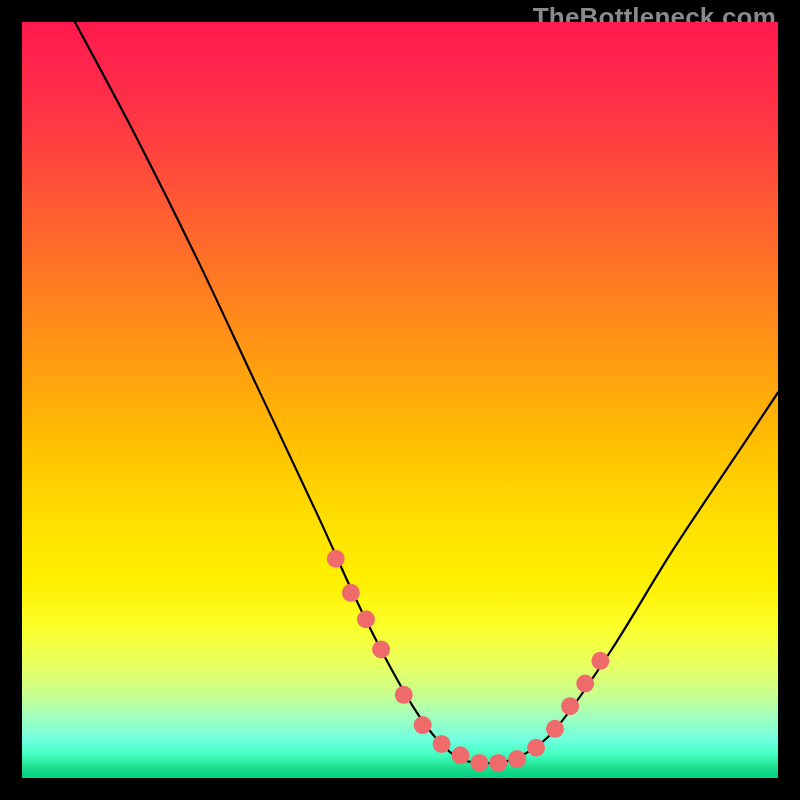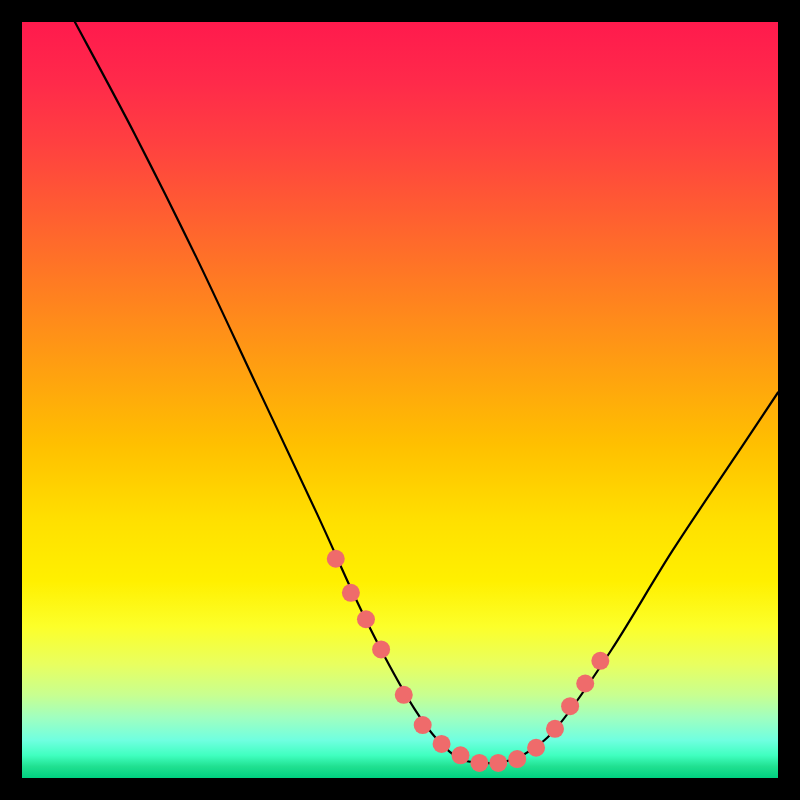--- a/index.html
+++ b/index.html
@@ -50,20 +50,21 @@
     left: 0; top: 0;
     width: 756px;
     height: 756px;
     display: block;
   }
 </style>
 </head>
 <body>
 
 <div class="frame">
+  <div class="watermark">TheBottleneck.com</div>
   <div class="plot">
     <svg class="overlay" viewBox="0 0 756 756" preserveAspectRatio="none">
       <path id="curve-path" fill="none" stroke="#000000" stroke-width="2.2" stroke-linecap="round" stroke-linejoin="round" d="M 52.92 0.00 C 63.00 18.90, 93.24 74.34, 113.40 113.40 C 133.56 152.46, 153.72 192.78, 173.88 234.36 C 194.04 275.94, 214.20 320.04, 234.36 362.88 C 254.52 405.72, 278.46 456.12, 294.84 491.40 C 311.22 526.68, 321.30 550.62, 332.64 574.56 C 343.98 598.50, 352.80 616.14, 362.88 635.04 C 372.96 653.94, 384.30 674.10, 393.12 687.96 C 401.94 701.82, 408.24 710.01, 415.80 718.20 C 423.36 726.39, 430.92 733.32, 438.48 737.10 C 446.04 740.88, 453.60 740.50, 461.16 740.88 C 468.72 741.26, 476.28 741.26, 483.84 739.37 C 491.40 737.48, 497.70 735.59, 506.52 729.54 C 515.34 723.49, 522.90 720.09, 536.76 703.08 C 550.62 686.07, 570.78 656.46, 589.68 627.48 C 608.58 598.50, 630.00 560.70, 650.16 529.20 C 670.32 497.70, 693.00 464.94, 710.64 438.48 C 728.28 412.02, 748.44 381.78, 756.00 370.44"></path>
       <g id="marker-group">
           <circle cx="313.74" cy="536.76" r="9" fill="#ef6b6b"></circle>
           <circle cx="328.86" cy="570.78" r="9" fill="#ef6b6b"></circle>
           <circle cx="343.98" cy="597.24" r="9" fill="#ef6b6b"></circle>
           <circle cx="359.10" cy="627.48" r="9" fill="#ef6b6b"></circle>
           <circle cx="381.78" cy="672.84" r="9" fill="#ef6b6b"></circle>
           <circle cx="400.68" cy="703.08" r="9" fill="#ef6b6b"></circle>

